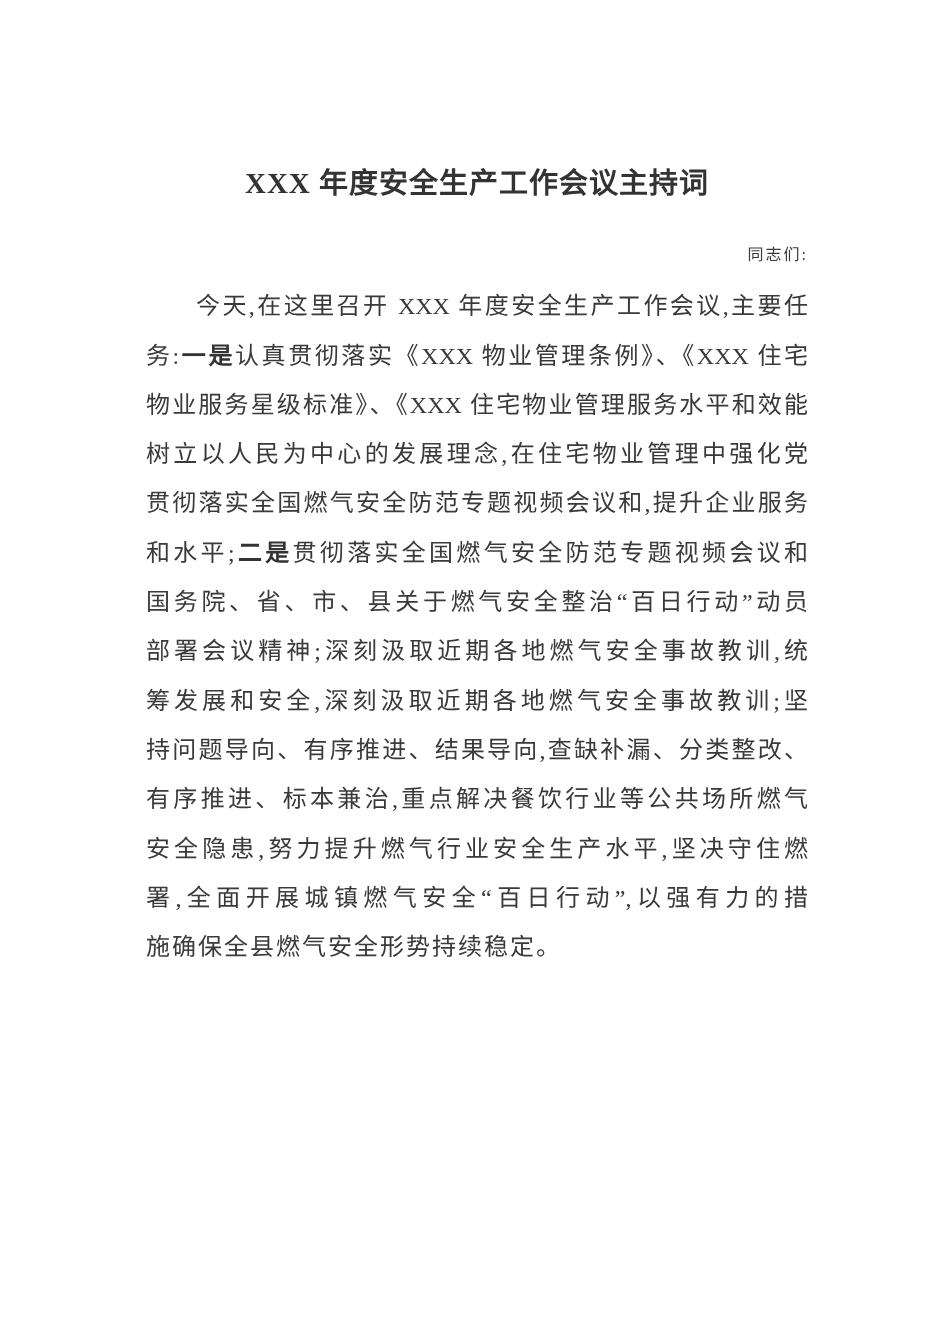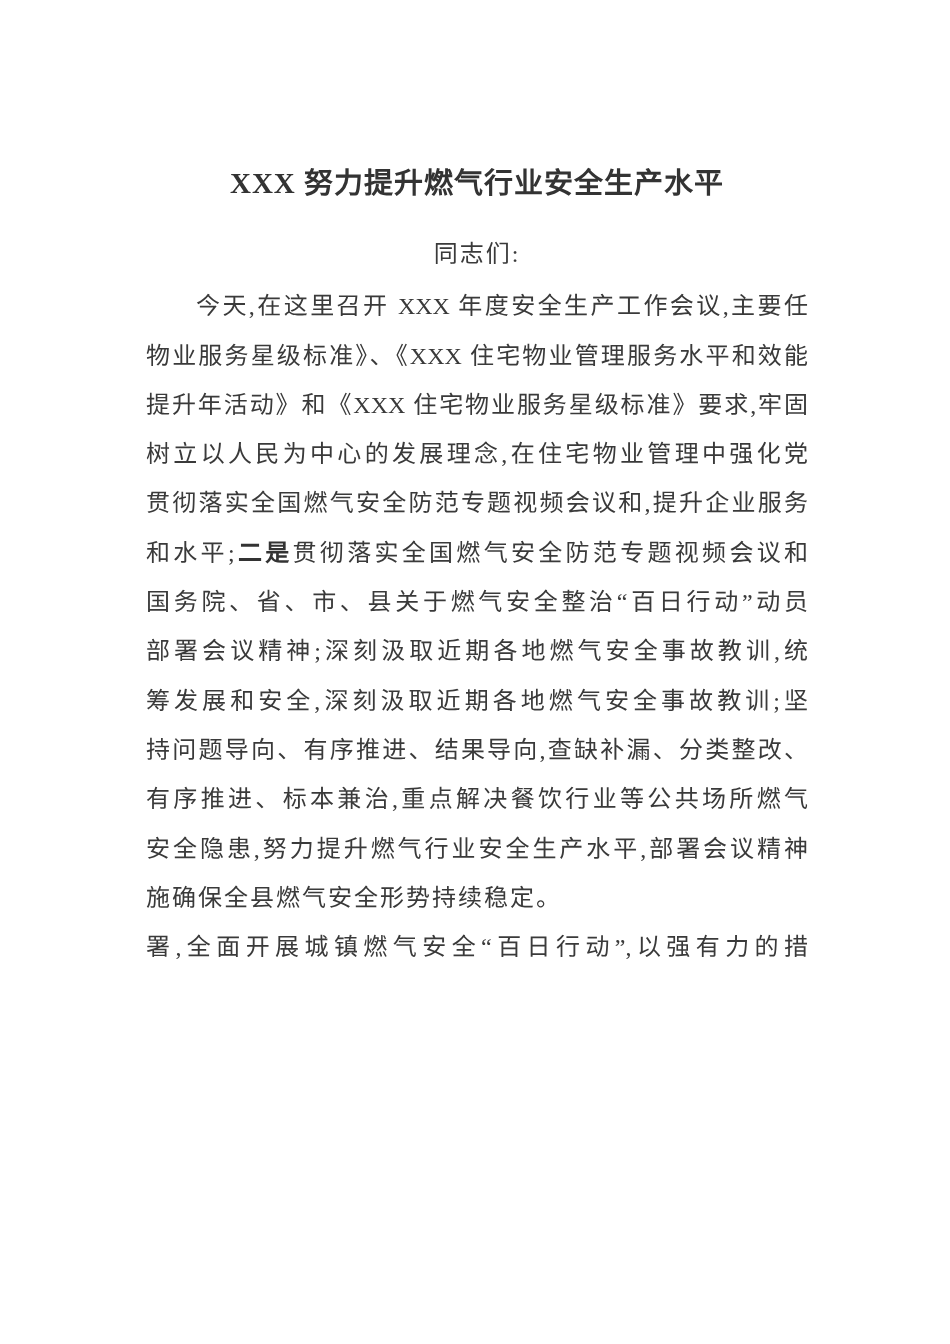--- a/index.html
+++ b/index.html
@@ -23,24 +23,24 @@
     margin: 0;
     font-size: 29px;
     font-weight: bold;
     line-height: 46px;
     text-align: center;
     letter-spacing: 1px;
     color: #333333;
   }
   .salutation {
     margin: 24px 0 0 0;
-    font-size: 24px;
+    font-size: 16px;
     line-height: 49.3px;
     letter-spacing: 2px;
-    text-align: center;
+    text-align: right;
   }
   .body-lines {
     margin-top: 3px;
     font-size: 24px;
   }
   .para-line {
     line-height: 49.3px;
     text-align: justify;
     text-align-last: justify;
     white-space: normal;
@@ -55,32 +55,32 @@
   .seg.bold {
     font-weight: bold;
     color: #333333;
   }
 </style>
 </head>
 <body>
 
 <div class="page">
   <div class="content">
-    <h1 class="doc-title">XXX 努力提升燃气行业安全生产水平</h1>
+    <h1 class="doc-title">XXX 年度安全生产工作会议主持词</h1>
     <p class="salutation">同志们:</p>
     <div class="body-lines">
         <div class="para-line indent"><span class="seg">今天,在这里召开 XXX 年度安全生产工作会议,主要任</span></div>
+        <div class="para-line"><span class="seg">务:</span><span class="seg bold">一是</span><span class="seg">认真贯彻落实《XXX 物业管理条例》、《XXX 住宅</span></div>
         <div class="para-line"><span class="seg">物业服务星级标准》、《XXX 住宅物业管理服务水平和效能</span></div>
-        <div class="para-line"><span class="seg">提升年活动》和《XXX 住宅物业服务星级标准》要求,牢固</span></div>
         <div class="para-line"><span class="seg">树立以人民为中心的发展理念,在住宅物业管理中强化党</span></div>
         <div class="para-line"><span class="seg">贯彻落实全国燃气安全防范专题视频会议和,提升企业服务</span></div>
         <div class="para-line"><span class="seg">和水平;</span><span class="seg bold">二是</span><span class="seg">贯彻落实全国燃气安全防范专题视频会议和</span></div>
         <div class="para-line"><span class="seg">国务院、省、市、县关于燃气安全整治“百日行动”动员</span></div>
         <div class="para-line"><span class="seg">部署会议精神;深刻汲取近期各地燃气安全事故教训,统</span></div>
         <div class="para-line"><span class="seg">筹发展和安全,深刻汲取近期各地燃气安全事故教训;坚</span></div>
         <div class="para-line"><span class="seg">持问题导向、有序推进、结果导向,查缺补漏、分类整改、</span></div>
         <div class="para-line"><span class="seg">有序推进、标本兼治,重点解决餐饮行业等公共场所燃气</span></div>
-        <div class="para-line"><span class="seg">安全隐患,努力提升燃气行业安全生产水平,部署会议精神</span></div>
+        <div class="para-line"><span class="seg">安全隐患,努力提升燃气行业安全生产水平,坚决守住燃</span></div>
+        <div class="para-line"><span class="seg">署,全面开展城镇燃气安全“百日行动”,以强有力的措</span></div>
         <div class="para-line last"><span class="seg">施确保全县燃气安全形势持续稳定。</span></div>
-        <div class="para-line"><span class="seg">署,全面开展城镇燃气安全“百日行动”,以强有力的措</span></div>
       </div>
   </div>
 </div>
 
 </body></html>

